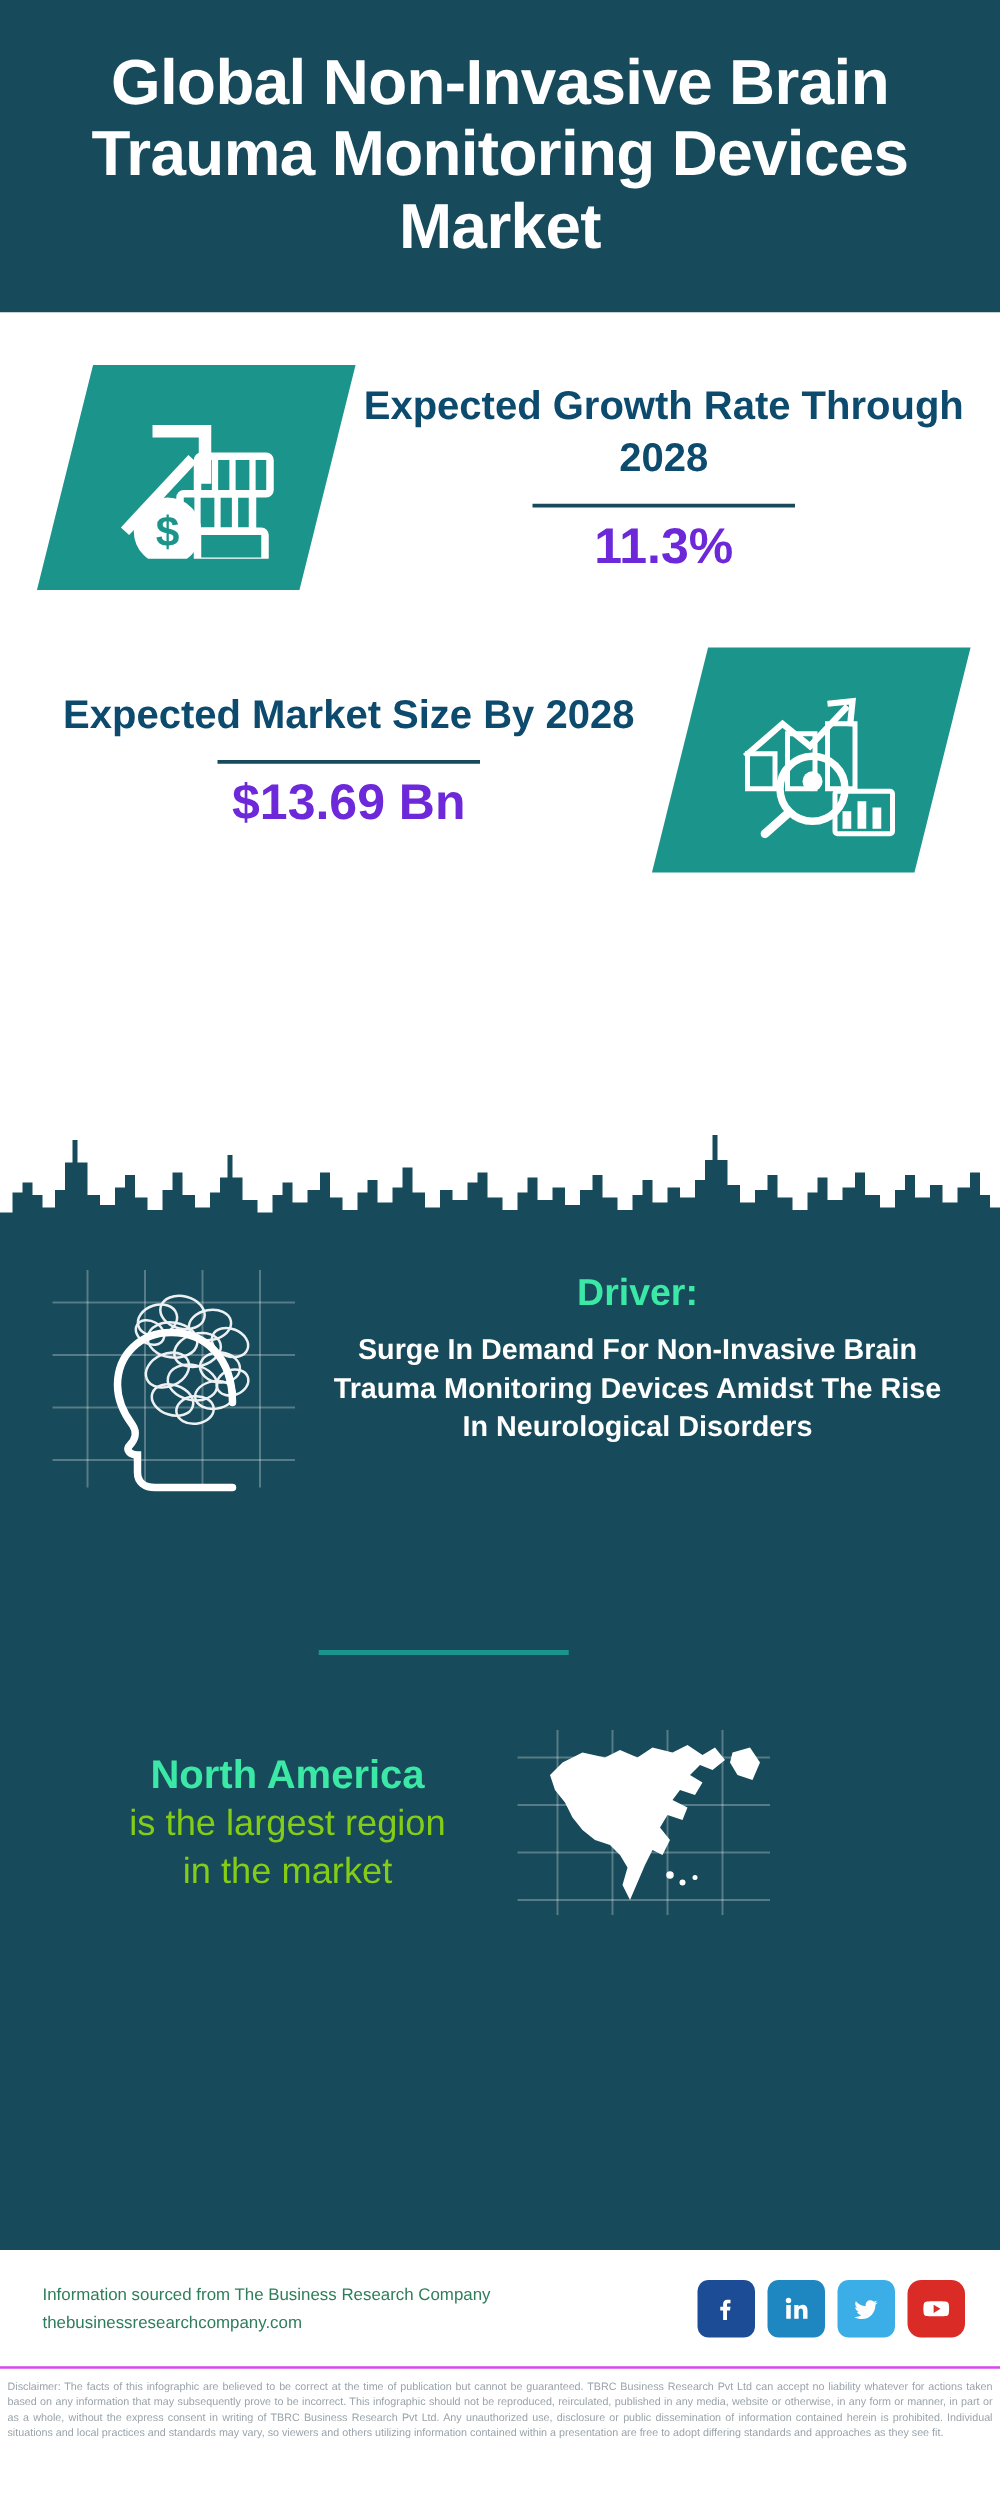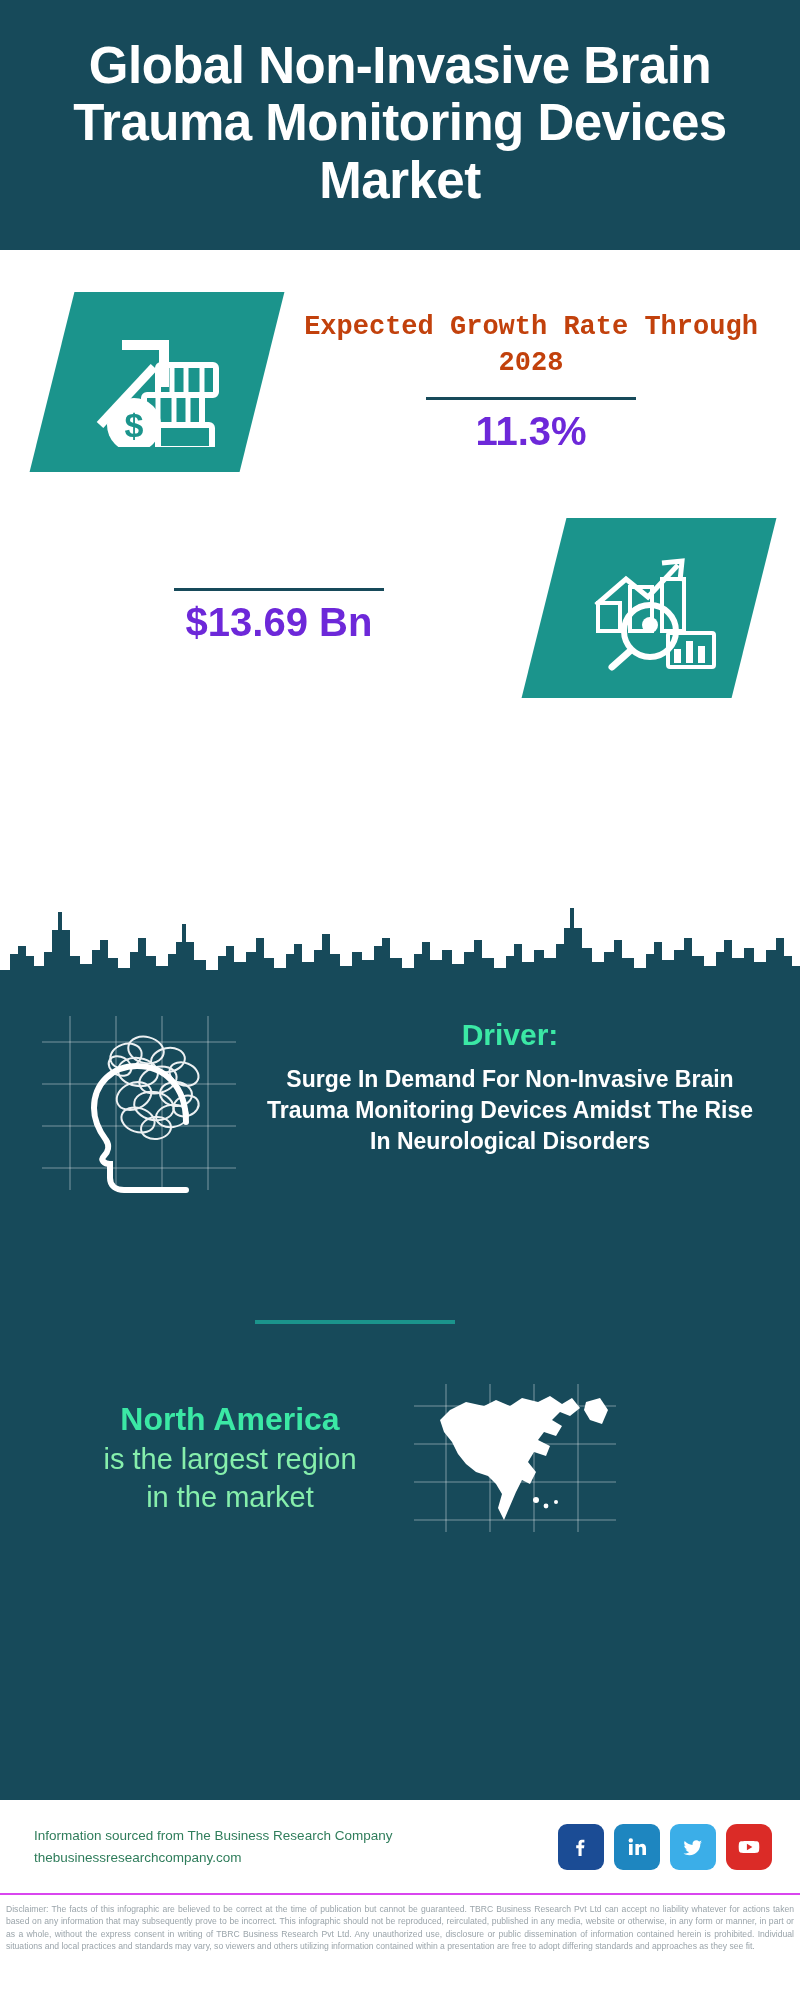--- a/index.html
+++ b/index.html
@@ -52,25 +52,24 @@
     display:flex; align-items:center; justify-content:center;
     flex:none;
   }
   .para-inner { transform:skewX(14deg); display:flex; align-items:center; justify-content:center; }
 
   .tile-left { margin-left:52px; }
   .tile-right { margin-left:14px; }
 
   .stat-text { flex:1; text-align:center; padding:0 18px; }
   .stat-label {
-    color:#c2410c;
-    font-size:27px;
+    color:#0c4a6e;
+    font-size:32px;
     font-weight:bold;
     line-height:1.3;
-    font-family:Liberation Mono, monospace;
   }
   .stat-rule {
     width:210px; height:3px;
     background:#174A5A;
     margin:16px auto 8px auto;
   }
   .stat-value {
     color:#6d28d9;
     font-size:40px;
     font-weight:bold;
@@ -139,21 +138,21 @@
     text-align:center;
     padding-left:50px;
   }
   .region-name {
     color:#3BE8A5;
     font-size:32px;
     font-weight:bold;
     line-height:1.35;
   }
   .region-sub {
-    color:#86efac;
+    color:#84cc16;
     font-size:29px;
     font-weight:normal;
     line-height:1.3;
   }
   .map-box {
     position:relative;
     width:210px; height:155px;
     margin-right:44px;
     flex:none;
   }
@@ -228,20 +227,21 @@
     </div>
     <div class="stat-text">
       <div class="stat-label">Expected Growth Rate Through 2028</div>
       <div class="stat-rule"></div>
       <div class="stat-value">11.3%</div>
     </div>
   </div>
 
   <div class="stat-row row2">
     <div class="stat-text" style="padding-left:46px;">
+      <div class="stat-label">Expected Market Size By 2028</div>
       <div class="stat-rule"></div>
       <div class="stat-value">$13.69 Bn</div>
     </div>
     <div class="para-tile tile-right" style="margin-right:46px;">
       <div class="para-inner">
         <svg width="150" height="130" viewBox="0 0 150 130">
 
           <path d="M22 62 L52 36 L74 54 L104 22" stroke="#fff" stroke-width="5" fill="none"></path>
           <path d="M88 20 L108 18 L106 38" stroke="#fff" stroke-width="5" fill="none"></path>
 

